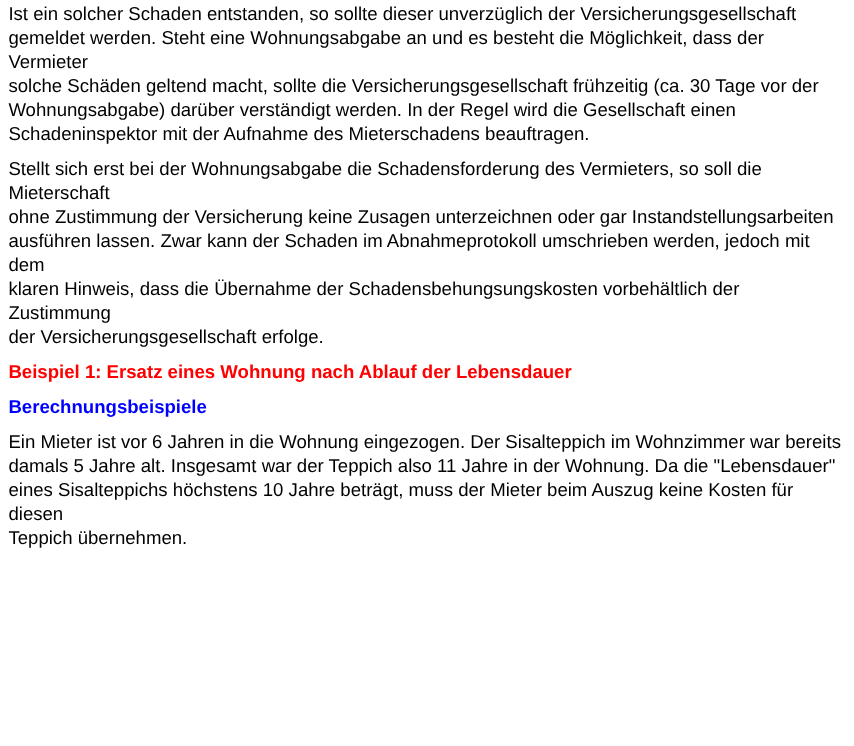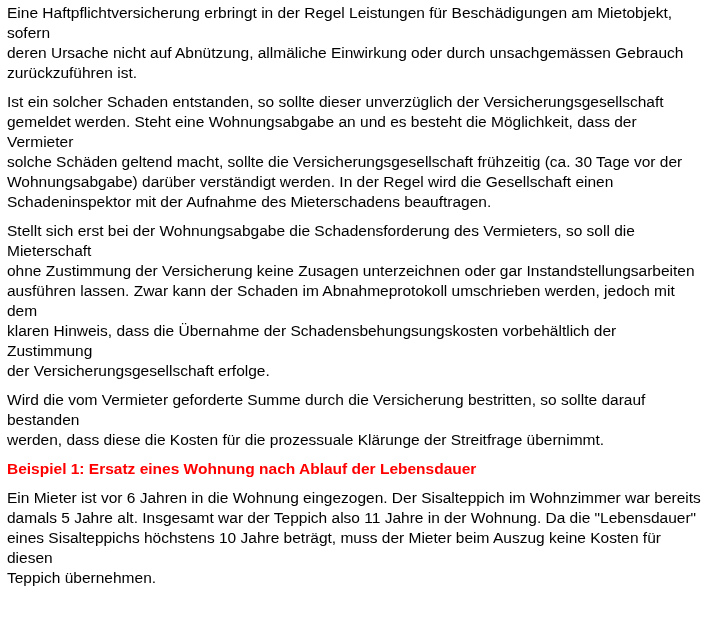--- a/index.html
+++ b/index.html
@@ -30,40 +30,36 @@
     margin: 0 0 9px 0;
   }
   .heading.red  { color: #ff0000; }
   .heading.blue { color: #0000ff; }
 </style>
 </head>
 <body>
 
 <main class="page">
 
-  <p class="para">Eine Haftpflichtversicherung erbringt in der Regel Leistungen für Beschädigungen am Mietobjekt, sofern
-deren Ursache nicht auf Abnützung, allmäliche Einwirkung oder durch unsachgemässen Gebrauch
-zurückzuführen ist.</p>
 
   <p class="para">Ist ein solcher Schaden entstanden, so sollte dieser unverzüglich der Versicherungsgesellschaft
 gemeldet werden. Steht eine Wohnungsabgabe an und es besteht die Möglichkeit, dass der Vermieter
 solche Schäden geltend macht, sollte die Versicherungsgesellschaft frühzeitig (ca. 30 Tage vor der
 Wohnungsabgabe) darüber verständigt werden. In der Regel wird die Gesellschaft einen
 Schadeninspektor mit der Aufnahme des Mieterschadens beauftragen.</p>
 
   <p class="para">Stellt sich erst bei der Wohnungsabgabe die Schadensforderung des Vermieters, so soll die Mieterschaft
 ohne Zustimmung der Versicherung keine Zusagen unterzeichnen oder gar Instandstellungsarbeiten
 ausführen lassen. Zwar kann der Schaden im Abnahmeprotokoll umschrieben werden, jedoch mit dem
 klaren Hinweis, dass die Übernahme der Schadensbehungsungskosten vorbehältlich der Zustimmung
 der Versicherungsgesellschaft erfolge.</p>
 
-  <p class="para">Wird die vom Vermieter geforderte Summe durch die Versicherung bestritten, so sollte darauf bestanden
-werden, dass diese die Kosten für die prozessuale Klärunge der Streitfrage übernimmt.</p>
 
   <h2 class="heading red">Beispiel 1: Ersatz eines Wohnung nach Ablauf der Lebensdauer</h2>
 
+  <h2 class="heading blue">Berechnungsbeispiele</h2>
 
   <p class="para">Ein Mieter ist vor 6 Jahren in die Wohnung eingezogen. Der Sisalteppich im Wohnzimmer war bereits
 damals 5 Jahre alt. Insgesamt war der Teppich also 11 Jahre in der Wohnung. Da die "Lebensdauer"
 eines Sisalteppichs höchstens 10 Jahre beträgt, muss der Mieter beim Auszug keine Kosten für diesen
 Teppich übernehmen.</p>
 
 </main>
 
 </body></html>

